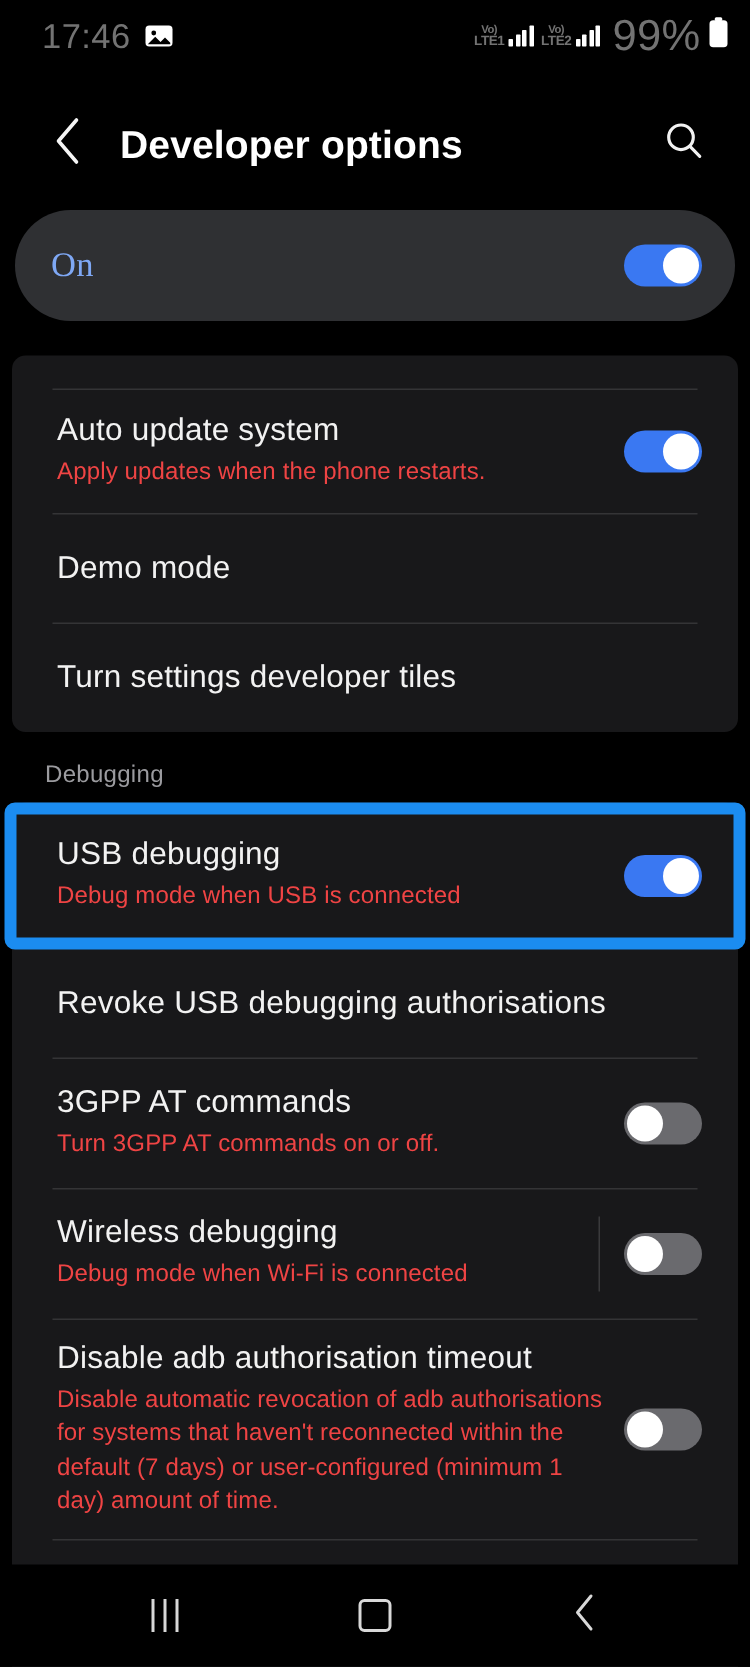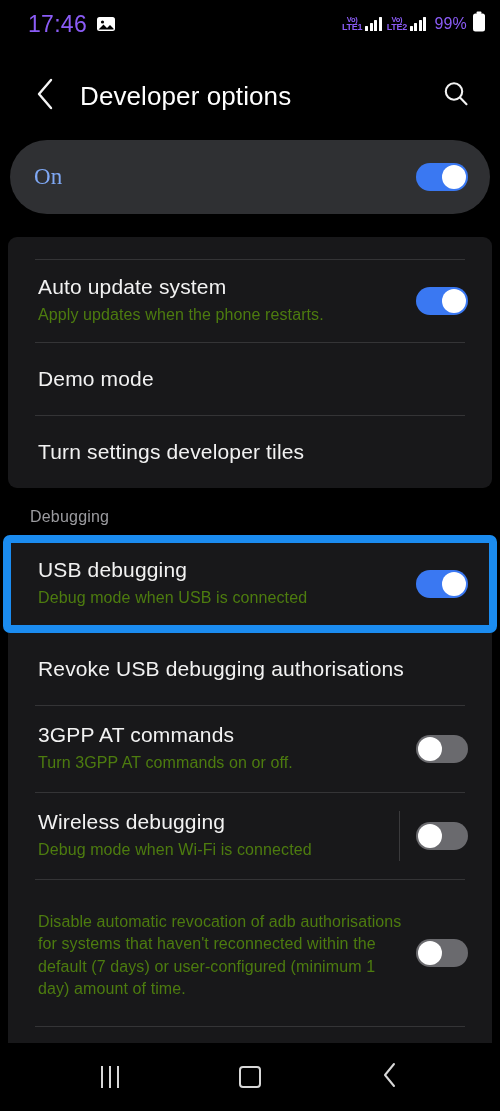--- a/index.html
+++ b/index.html
@@ -13,46 +13,46 @@
     position: relative;
     width: 500px; height: 1111px;
     background: #000;
   }
 
   
   .statusbar {
     position: absolute; top: 0; left: 0; right: 0; height: 48px;
     display: flex; align-items: center;
     padding: 0 14px 0 28px;
-    color: #8b5cf6;
+    color: #737373;
   }
   .sb-left { display: flex; align-items: center; gap: 9px; }
   .sb-clock { font-size: 23px; letter-spacing: .3px; }
   .sb-right { margin-left: auto; display: flex; align-items: center; gap: 5px; }
-  .sb-battery-text { font-size: 16px; letter-spacing: .2px; margin-left: 3px;}
+  .sb-battery-text { font-size: 29px; letter-spacing: .2px; margin-left: 3px;}
   .icon-img { display: block; }
   .volte-group { display: flex; align-items: center; gap: 3px; }
   .volte-label { display: flex; flex-direction: column; align-items: center; line-height: 1; }
   .volte-label .vo { font-size: 7.5px; font-weight: bold; letter-spacing: -.3px;}
   .volte-label .lte { font-size: 9px; font-weight: bold; letter-spacing: -.3px;}
   .bars { display: flex; align-items: flex-end; gap: 1.5px; height: 14px; }
   .bars i { display: block; width: 3px; background: #fff; border-radius: .5px; }
   .bars i:nth-child(1){ height: 5px; }
   .bars i:nth-child(2){ height: 8px; }
   .bars i:nth-child(3){ height: 11px; }
   .bars i:nth-child(4){ height: 14px; }
 
   
   .header {
     position: absolute; top: 48px; left: 0; right: 0; height: 96px;
     display: flex; align-items: center; padding: 0 22px 0 26px;
   }
   .back-btn { width: 40px; height: 40px; display: flex; align-items: center; justify-content: center; }
   .page-title {
-    color: #fff; font-size: 26px; font-weight: normal;
+    color: #fff; font-size: 26px; font-weight: bold;
     margin-left: 14px; letter-spacing: .1px;
   }
   .search-btn { margin-left: auto; width: 44px; height: 44px; display: flex; align-items: center; justify-content: center; }
 
   
   .master-card {
     position: absolute; top: 140px; left: 10px; right: 10px; height: 74px;
     background: #2f3033; border-radius: 37px;
     display: flex; align-items: center; padding: 0 22px 0 24px;
   }
@@ -70,21 +70,21 @@
   #card-debug   { top: 535px; height: 644px; }
 
   .row {
     position: relative;
     display: flex; align-items: center;
     padding: 0 24px 0 30px;
     min-height: 72px;
   }
   .row-text { display: flex; flex-direction: column; justify-content: center; flex: 1; padding-right: 14px; }
   .row-title { color: #f2f2f2; font-size: 21px; letter-spacing: .15px; }
-  .row-sub { color: #4d7c0f; font-size: 16px; margin-top: 5px; line-height: 1.38; letter-spacing: .1px; }
+  .row-sub { color: #ef4444; font-size: 16px; margin-top: 5px; line-height: 1.38; letter-spacing: .1px; }
   .divider {
     height: 1px; background: #343436; margin: 0 27px;
   }
   .vsep {
     width: 1px; align-self: stretch; background: #3a3a3c;
     margin: 18px 16px 18px 0;
   }
 
   
   .switch { position: relative; width: 52px; height: 28px; border-radius: 14px; flex: 0 0 auto; }
@@ -276,20 +276,21 @@
       <span class="vsep"></span>
       <span class="switch off">
         <span class="knob"></span>
       </span>
     </div>
 
     <div class="divider"></div>
 
     <div class="row" style="min-height:146px">
       <div class="row-text">
+        <span class="row-title">Disable adb authorisation timeout</span>
         <span class="row-sub">Disable automatic revocation of adb authorisations for systems that haven't reconnected within the default (7 days) or user-configured (minimum 1 day) amount of time.</span>
       </div>
       <span class="switch off">
         <span class="knob"></span>
       </span>
     </div>
 
     <div class="divider"></div>
 
     <div class="row" style="min-height:72px">

